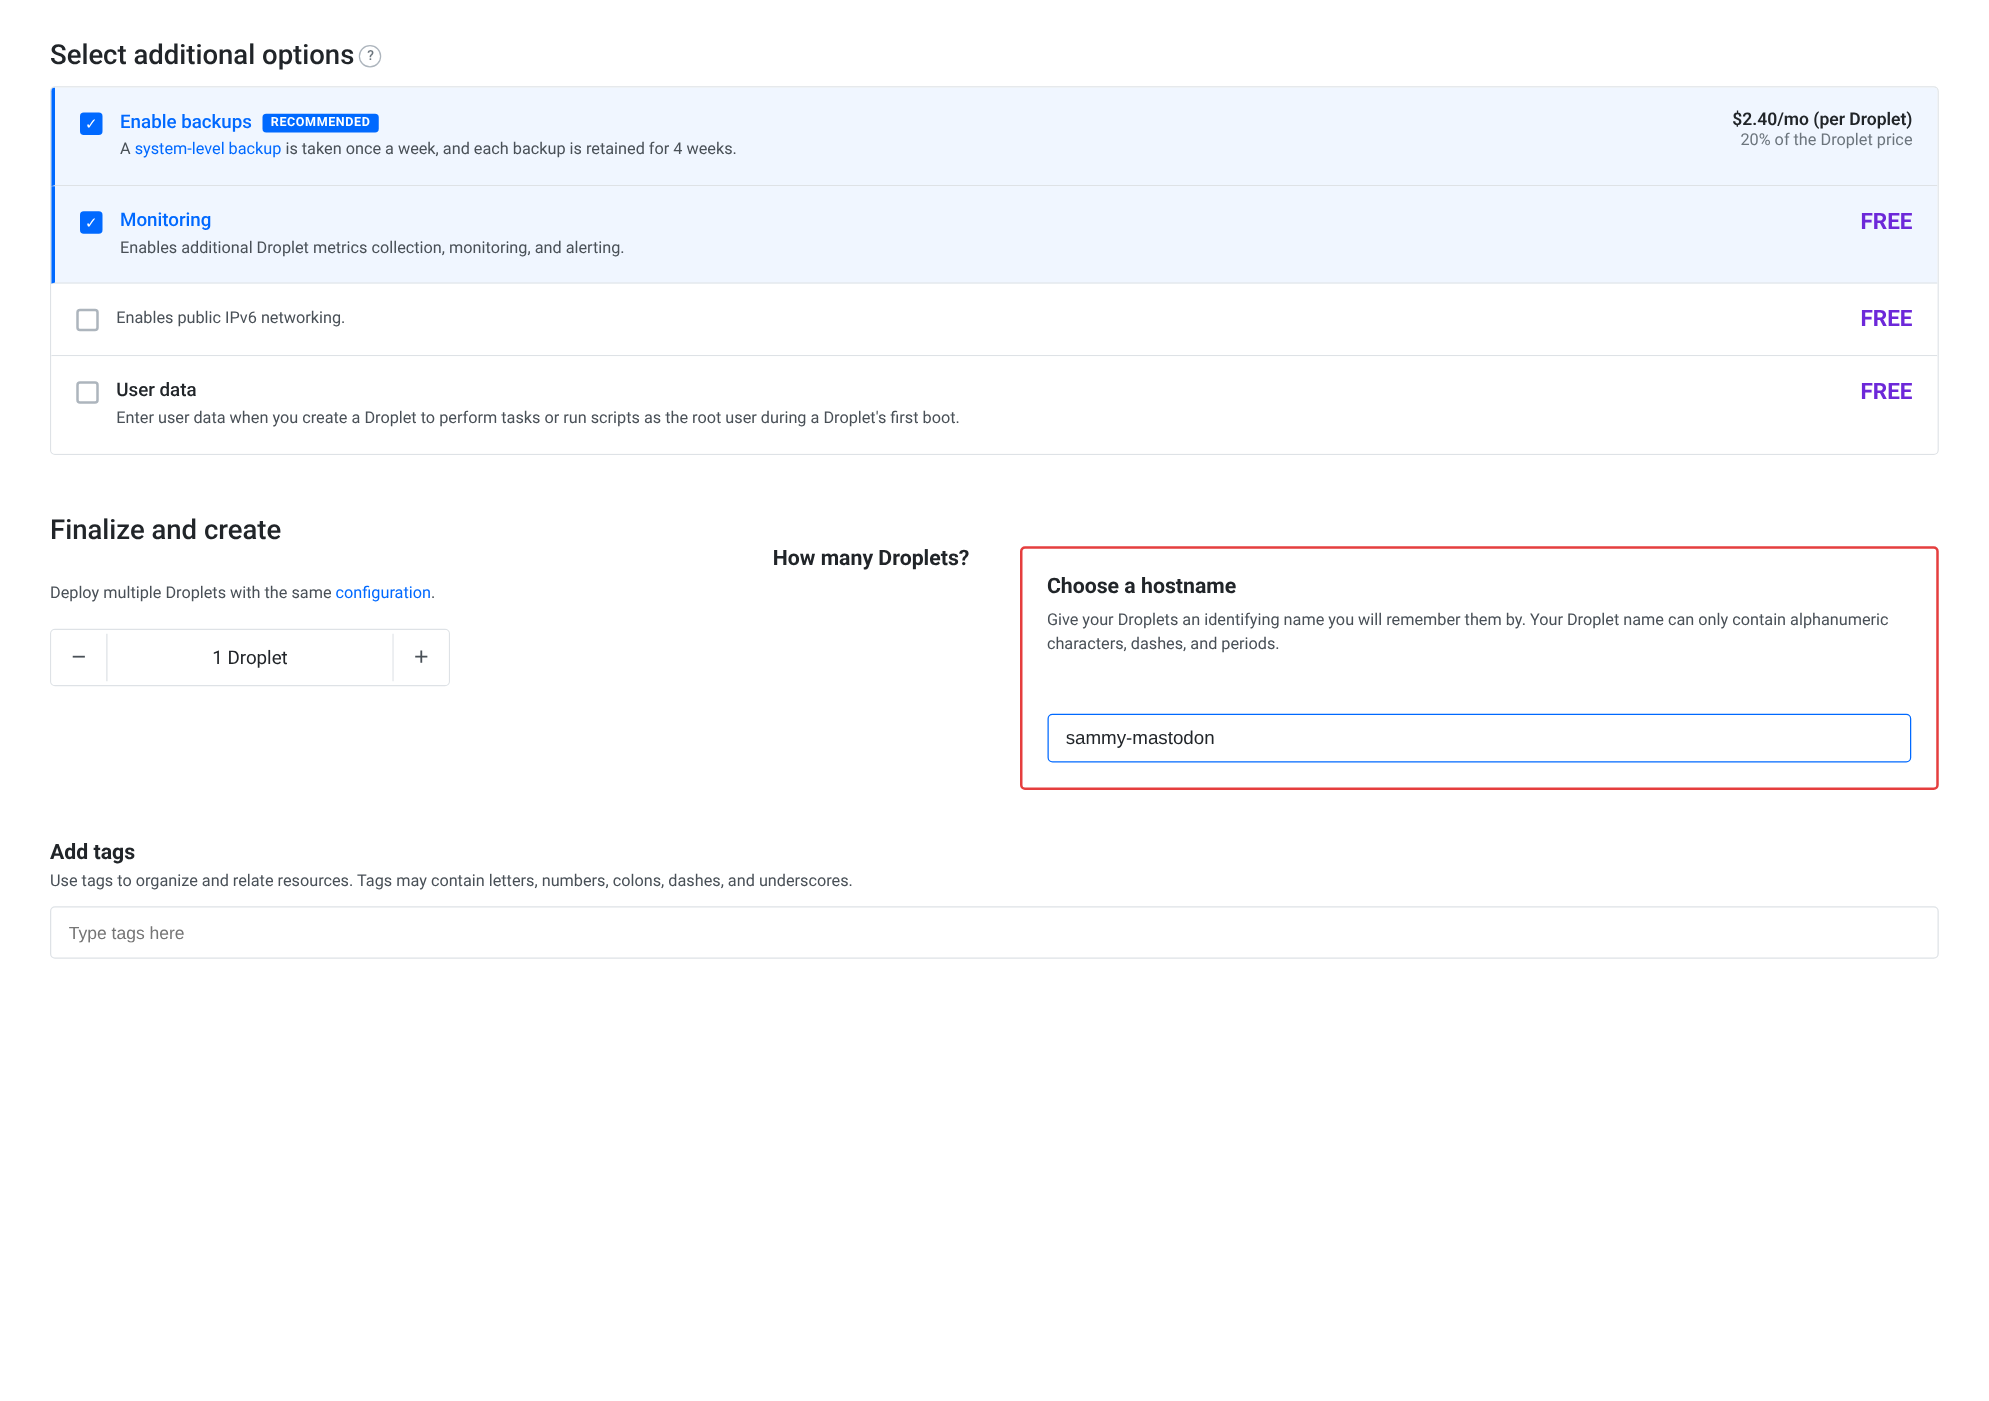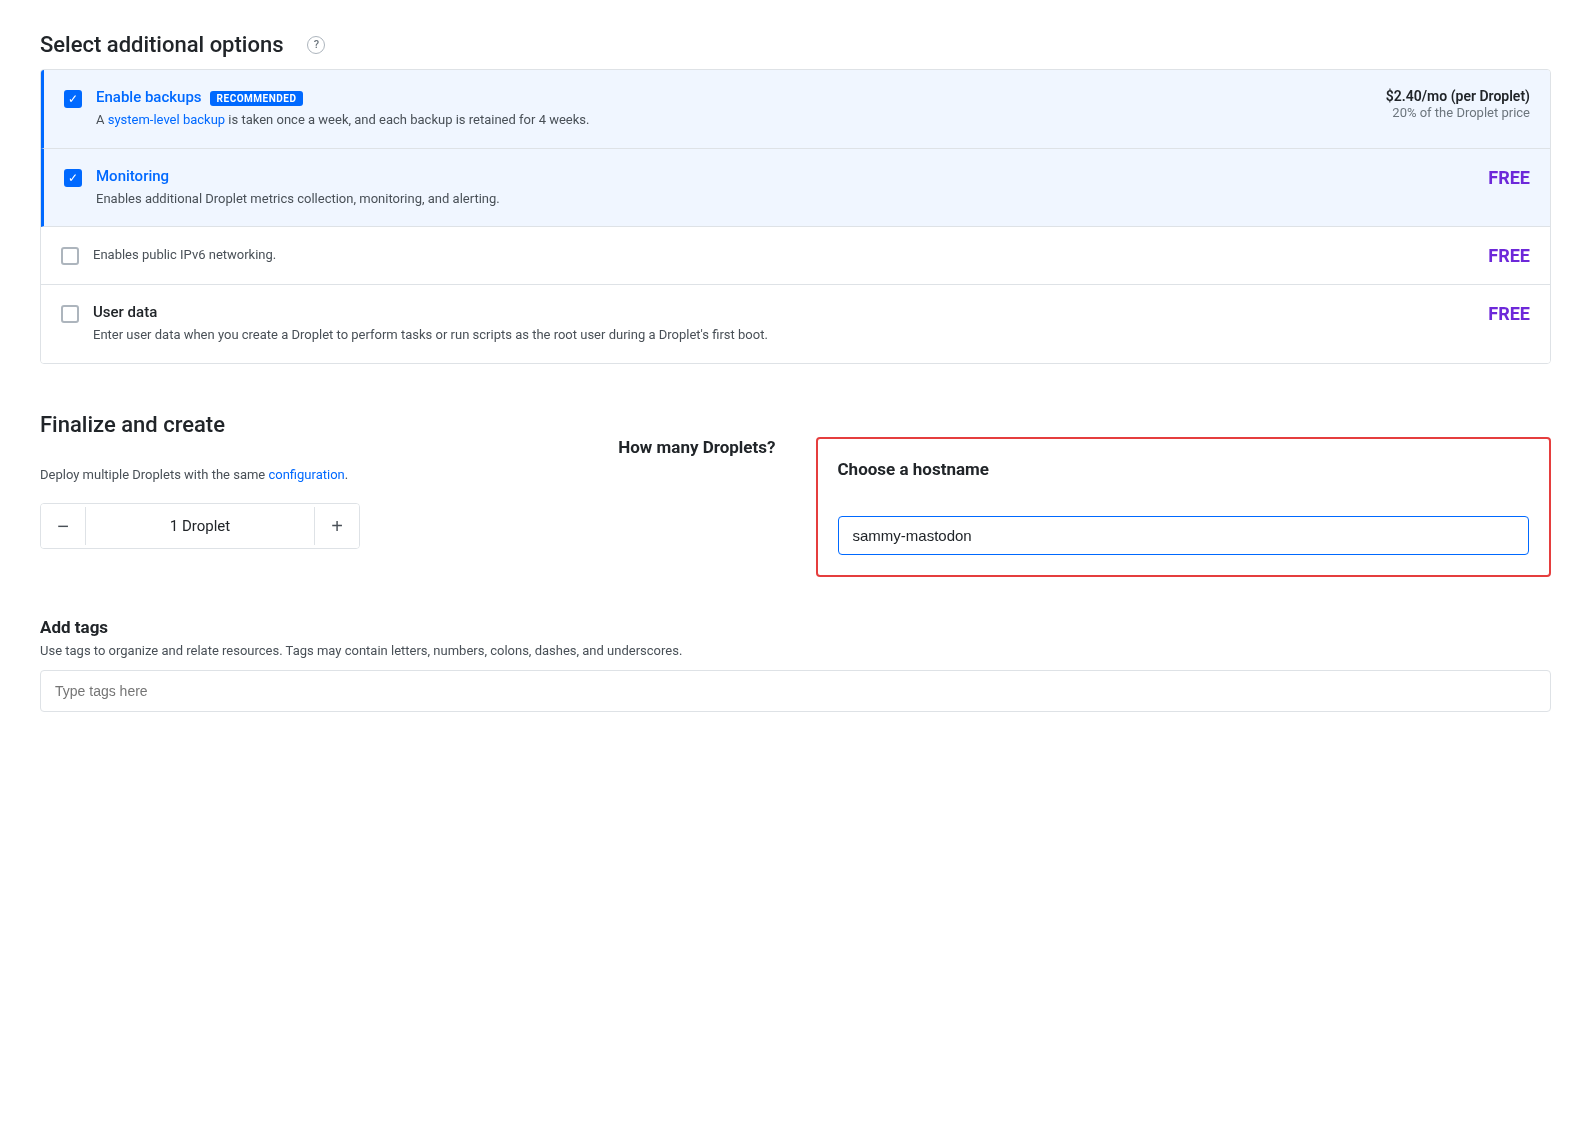--- a/index.html
+++ b/index.html
@@ -11,21 +11,21 @@
       padding: 32px 40px;
     }
 
     .section-title {
       font-size: 22px;
       font-weight: 500;
       color: #212529;
       margin-bottom: 6px;
       display: flex;
       align-items: center;
-      gap: 24px;
+      gap: 4px;
     }
 
     .help-icon {
       display: inline-flex;
       align-items: center;
       justify-content: center;
       width: 18px;
       height: 18px;
       border: 1px solid #adb5bd;
       border-radius: 50%;
@@ -393,20 +393,21 @@
       </p>
       <div class="droplet-counter">
         <button class="counter-btn">−</button>
         <div class="counter-display">1 Droplet</div>
         <button class="counter-btn">+</button>
       </div>
     </div>
 
     <div class="hostname-box">
       <h3>Choose a hostname</h3>
+      <p class="description">Give your Droplets an identifying name you will remember them by. Your Droplet name can only contain alphanumeric characters, dashes, and periods.</p>
       <input type="text" class="hostname-input" value="sammy-mastodon" style="">
     </div>
 
   </div>
 
   <div class="tags-section">
     <h3>Add tags</h3>
     <p class="description">Use tags to organize and relate resources. Tags may contain letters, numbers, colons, dashes, and underscores.</p>
     <input type="text" class="tags-input" placeholder="Type tags here" style="">
   </div>

